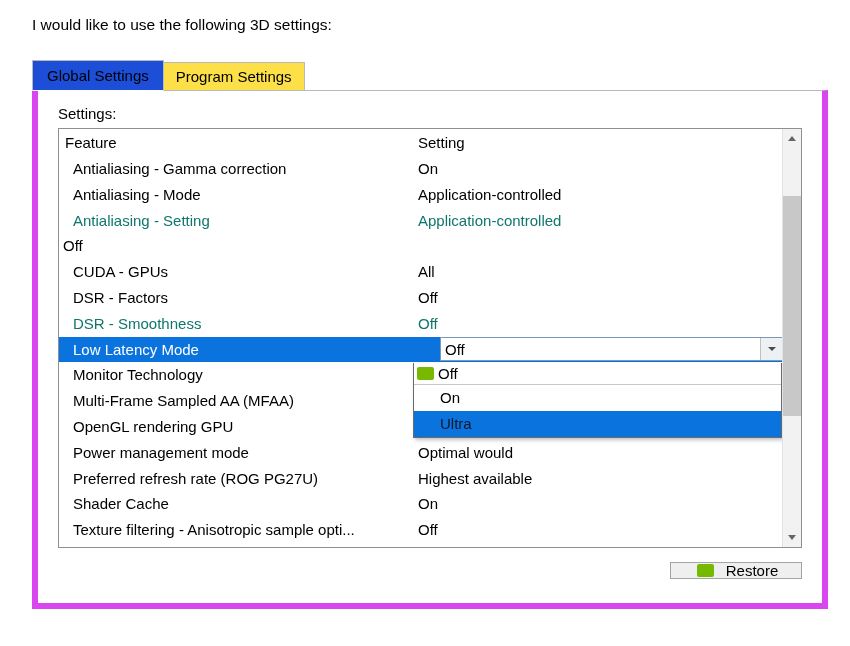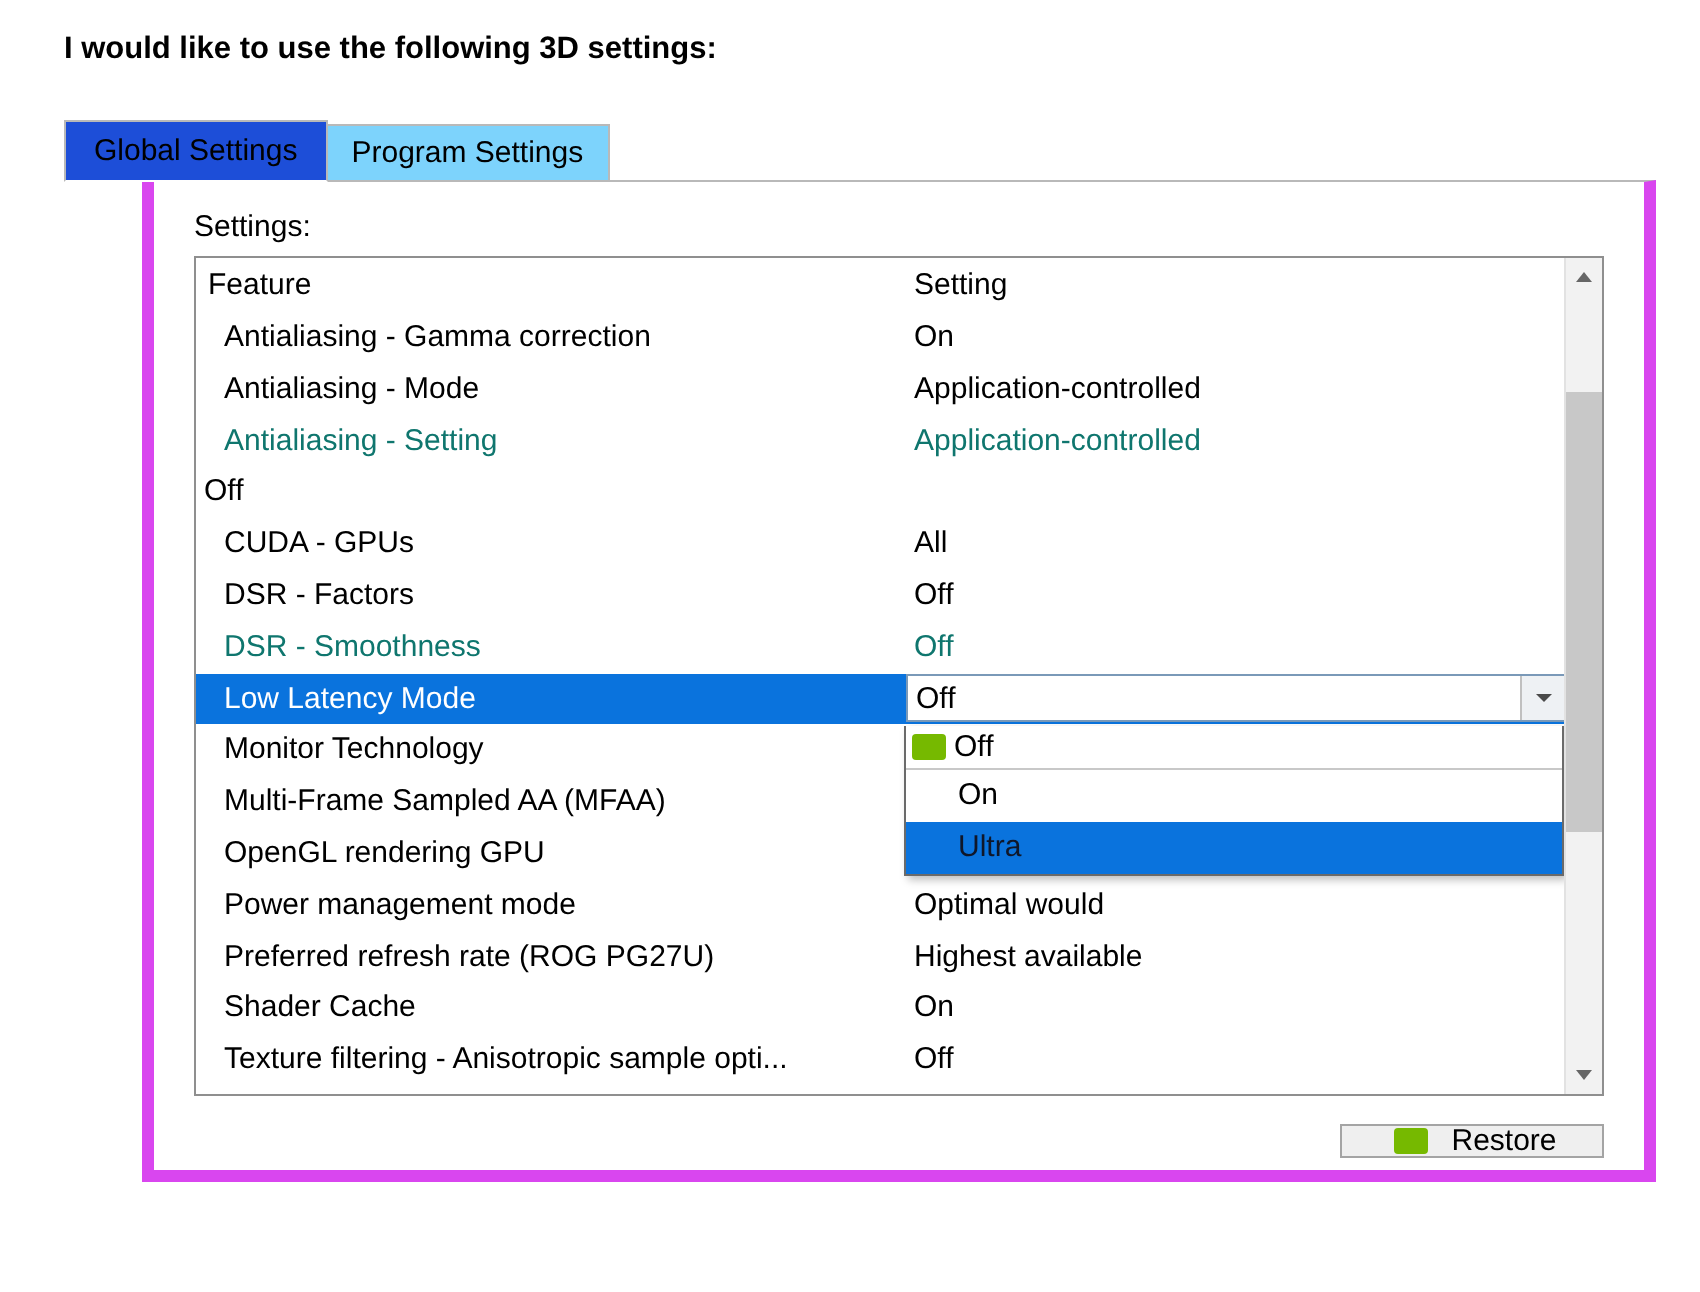--- a/index.html
+++ b/index.html
@@ -7,21 +7,21 @@
       font-family: "Segoe UI", Tahoma, sans-serif;
       font-size: 14.5px;
       color: #000;
       background: #fff;
       width: 850px;
       height: 646px;
       padding: 16px 22px;
       overflow: hidden;
     }
     .heading {
-      font-weight: 700;
+      font-weight: 400;
       font-size: 15.5px;
       margin-bottom: 26px;
       padding-left: 10px;
     }
     .tabs-wrap {
       padding-left: 10px;
     }
     .tab-strip {
       display: flex;
       align-items: flex-end;
@@ -33,30 +33,29 @@
       padding: 6px 14px 6px 14px;
       font-size: 15px;
       background: #1d4ed8;
       border: 1px solid #b9b9b9;
       border-bottom: 1px solid #fff;
       cursor: pointer;
       position: relative;
     }
     .tab.inactive {
       border-bottom: 1px solid #b9b9b9;
-      background: #7dd3fc;
+      background: #fde047;
       padding: 5px 12px 5px 12px;
     }
     .tab.inactive { border-left: none; }
     .panel {
       border: 6px solid #d946ef;
       border-top: 1px solid #b9b9b9;
-      padding: 14px 20px 6px 20px;
+      padding: 14px 20px 24px 20px;
       background: #fff;
-      margin-left: 39px;
     }
     .settings-label {
       font-size: 15px;
       margin-bottom: 6px;
     }
     .table-outer {
       border: 1px solid #8f8f8f;
       position: relative;
       display: flex;
       height: 420px;
@@ -86,20 +85,21 @@
     }
     .row.header .col-feature { padding-left: 6px; }
     .col-setting {
       flex: 1;
       padding-left: 4px;
     }
     .row.disabled { color: #0f766e; }
     .row.selected {
       background: #0a73dd;
       color: #fff;
+      gap: 26px;
     }
     .row.selected .col-setting {
       background: #fff;
       color: #000;
       padding-left: 0;
     }
     .selected-setting-inner {
       display: flex;
       align-items: center;
       border: 1px solid #7a99b8;

